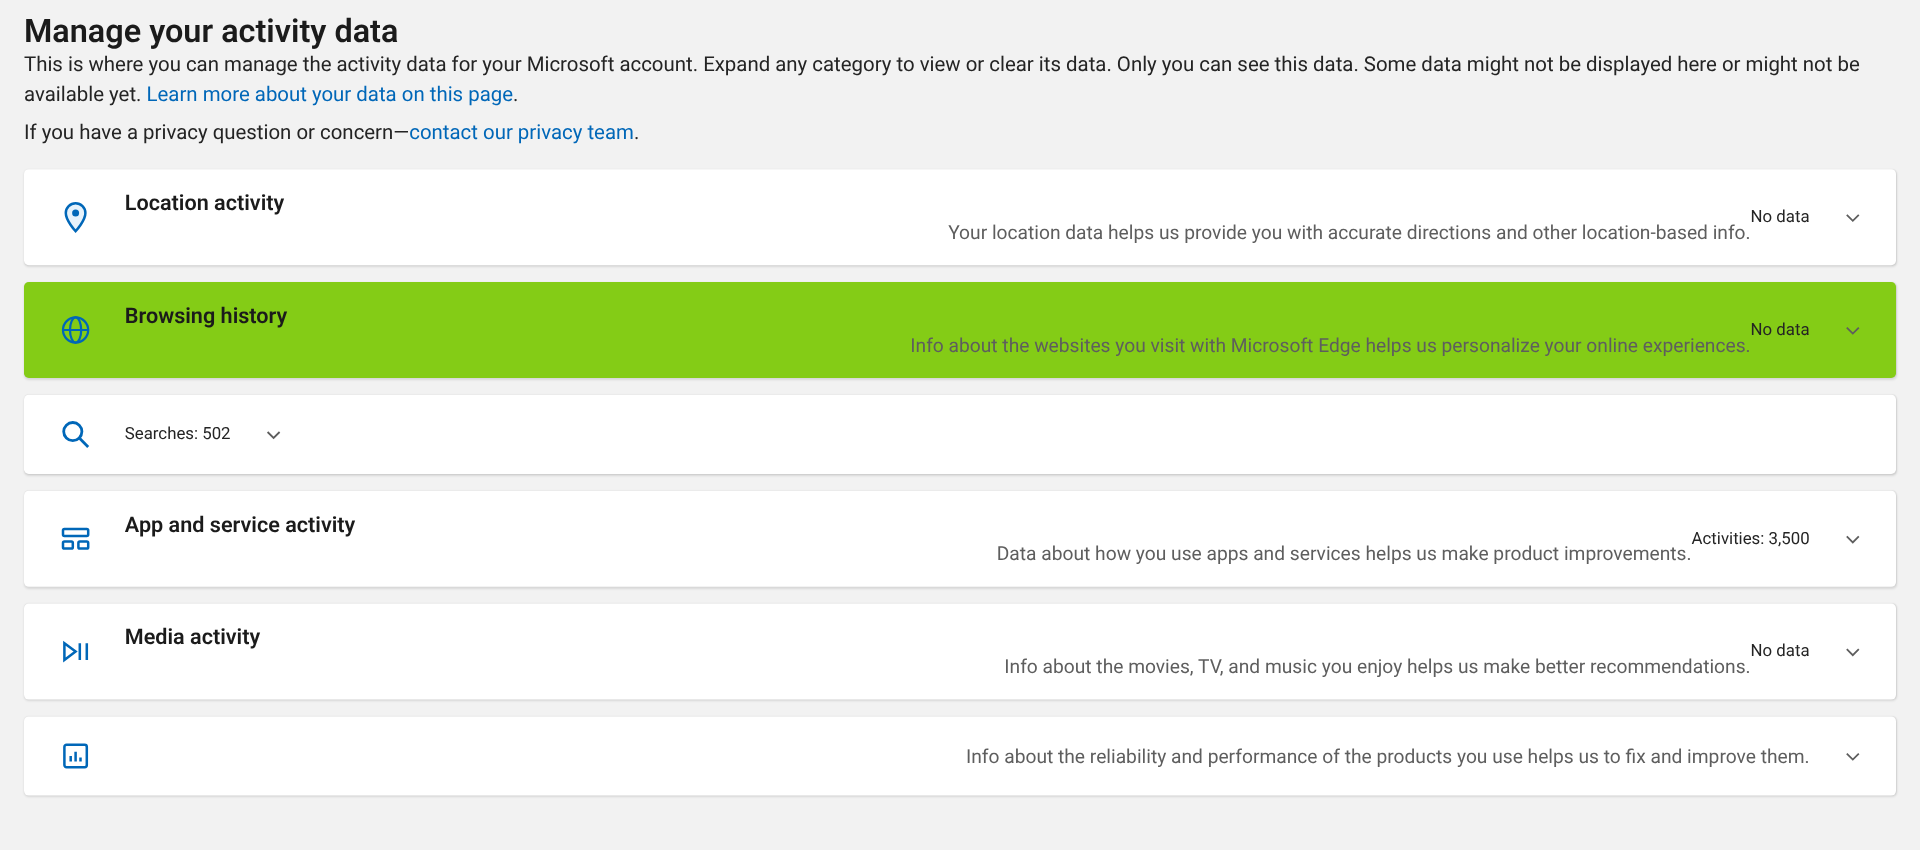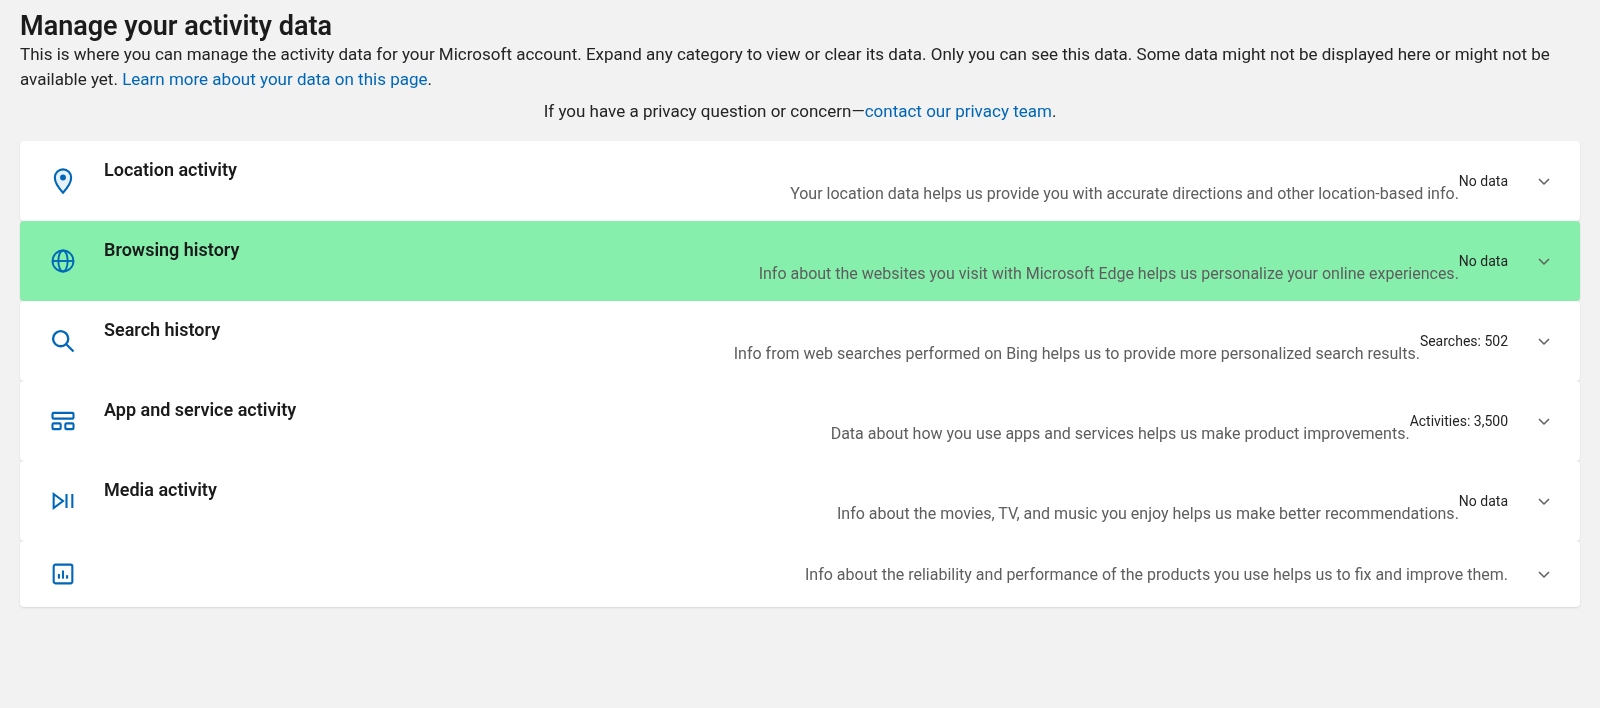--- a/index.html
+++ b/index.html
@@ -25,41 +25,41 @@
       margin-bottom: 10px;
     }
     .intro a {
       color: #0067b8;
       text-decoration: none;
     }
     .privacy-line {
       font-size: 17px;
       color: #242424;
       margin-bottom: 20px;
-      text-align: center;
     }
     .privacy-line a {
       color: #0067b8;
       text-decoration: none;
     }
     .card-list {
       display: flex;
       flex-direction: column;
+      gap: 14px;
     }
     .card {
       background: #ffffff;
       border-radius: 4px;
       box-shadow: 0 1px 2px rgba(0,0,0,0.11), 0 0 1px rgba(0,0,0,0.05);
       display: flex;
       align-items: center;
       padding: 18px 28px;
       cursor: pointer;
     }
     .card.hovered {
-      background: #86efac;
+      background: #84cc16;
     }
     .card-icon {
       width: 30px;
       height: 30px;
       flex-shrink: 0;
       display: flex;
       align-items: center;
       justify-content: center;
       margin-right: 26px;
     }
@@ -153,24 +153,20 @@
     </div>
   </div>
 
   <div class="card">
     <div class="card-icon">
       <svg viewBox="0 0 24 24" fill="none" stroke="#0067b8" stroke-width="2">
         <circle cx="10" cy="10" r="6.5"></circle>
         <line x1="15" y1="15" x2="21" y2="21"></line>
       </svg>
     </div>
-    <div class="card-text">
-      <div class="card-title">Search history</div>
-      <div class="card-desc">Info from web searches performed on Bing helps us to provide more personalized search results.</div>
-    </div>
     <div class="card-status">Searches: 502</div>
     <div class="chevron">
       <svg viewBox="0 0 16 16" fill="none" stroke="#5e5e5e" stroke-width="1.5">
           <polyline points="3,6 8,11 13,6"></polyline>
         </svg>
     </div>
   </div>
 
   <div class="card">
     <div class="card-icon">

